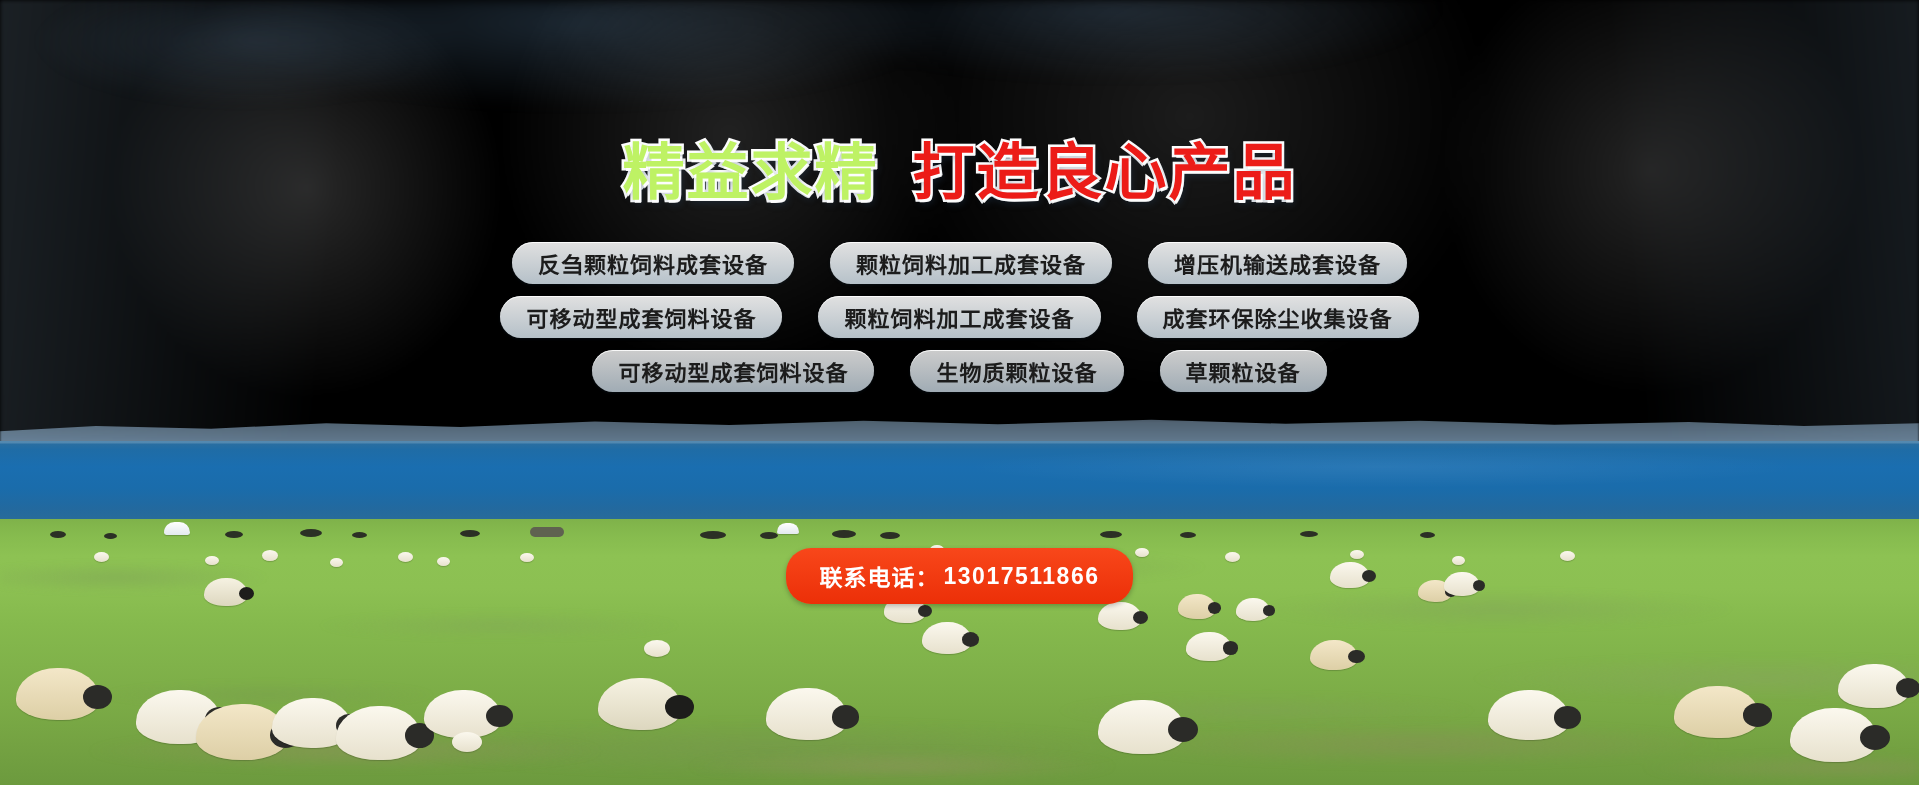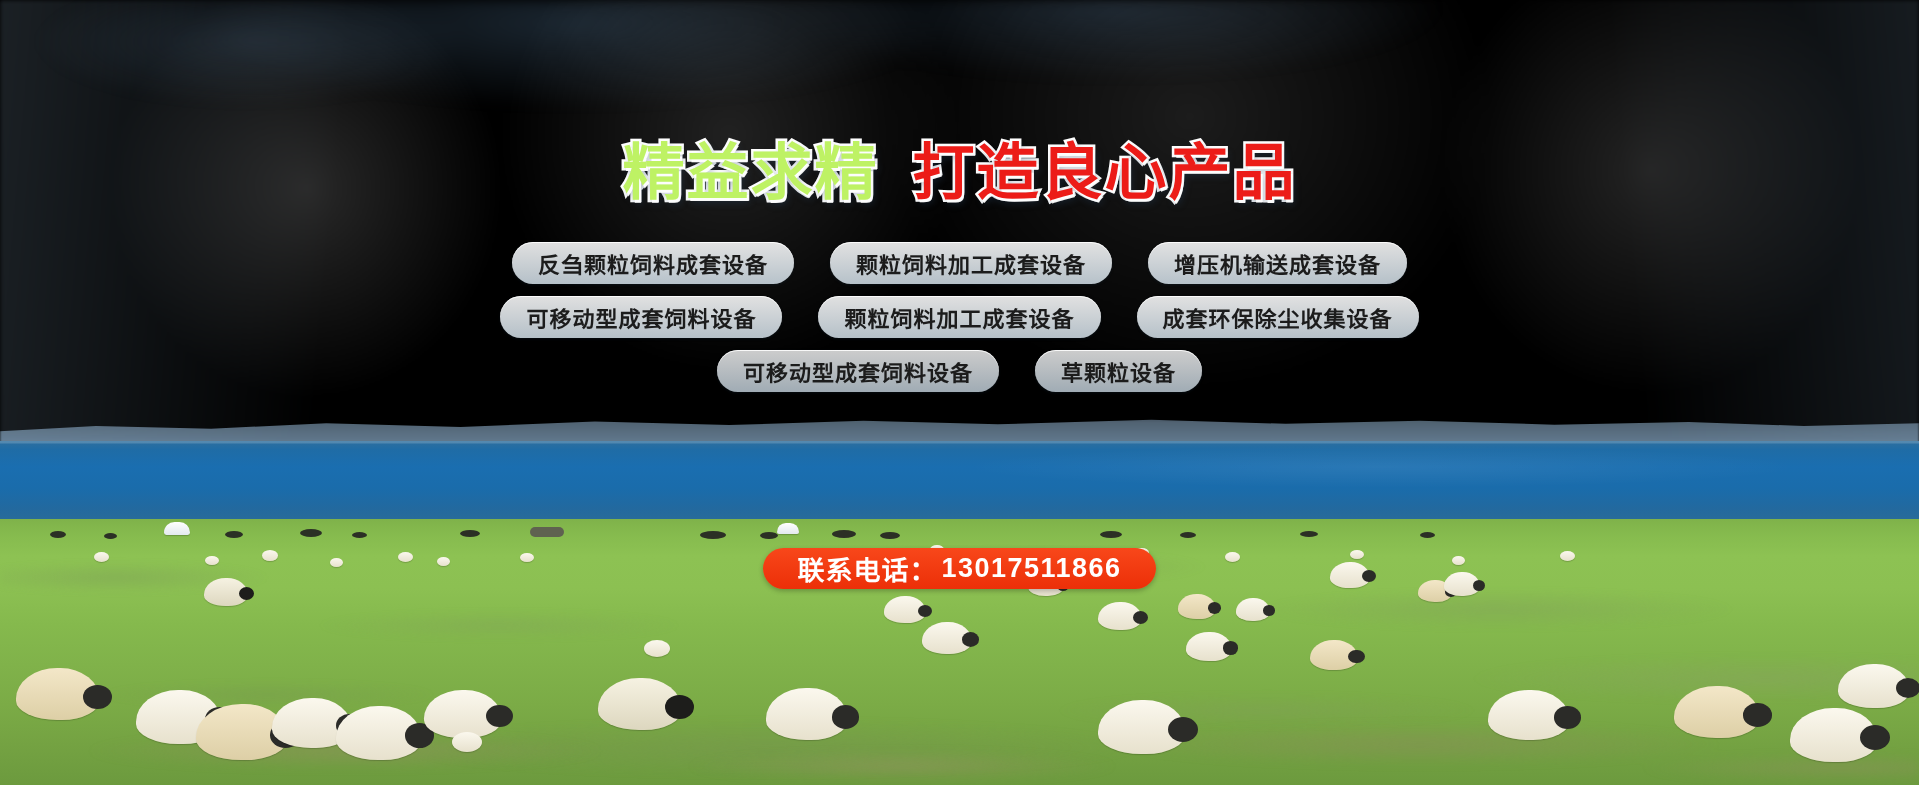--- a/index.html
+++ b/index.html
@@ -191,26 +191,26 @@
   .pill-row.r3 .pill{
     background:linear-gradient(180deg, rgba(255,255,255,.80), rgba(222,238,250,.72));
   }
 
   
   .cta-wrap{position:absolute;top:548px;left:0;width:100%;text-align:center;}
   .cta{
     display:inline-flex;
     align-items:center;
     justify-content:center;
-    height:41px;
+    height:56px;
     padding:0 34px;
     border-radius:25px;
     background:linear-gradient(180deg,#f8471a,#ec2f08);
     color:#ffffff;
-    font-size:27px;
+    font-size:23px;
     font-weight:bold;
     letter-spacing:1px;
     white-space:nowrap;
     box-shadow:0 2px 5px rgba(0,0,0,.25);
     cursor:pointer;
   }
   .cta .cta-num{margin-left:4px;letter-spacing:1.5px;}
 </style>
 </head>
 <body>
@@ -306,20 +306,21 @@
       </div>
 
       <div class="pill-row r2">
         <div class="pill">可移动型成套饲料设备</div>
         <div class="pill">颗粒饲料加工成套设备</div>
         <div class="pill">成套环保除尘收集设备</div>
       </div>
 
       <div class="pill-row r3">
         <div class="pill">可移动型成套饲料设备</div>
+        <div class="pill">生物质颗粒设备</div>
         <div class="pill">草颗粒设备</div>
       </div>
 
     </div>
 
     <div class="cta-wrap">
       <div class="cta">
         <span class="cta-label">联系电话：</span>
           <span class="cta-num">13017511866</span>
       </div>

